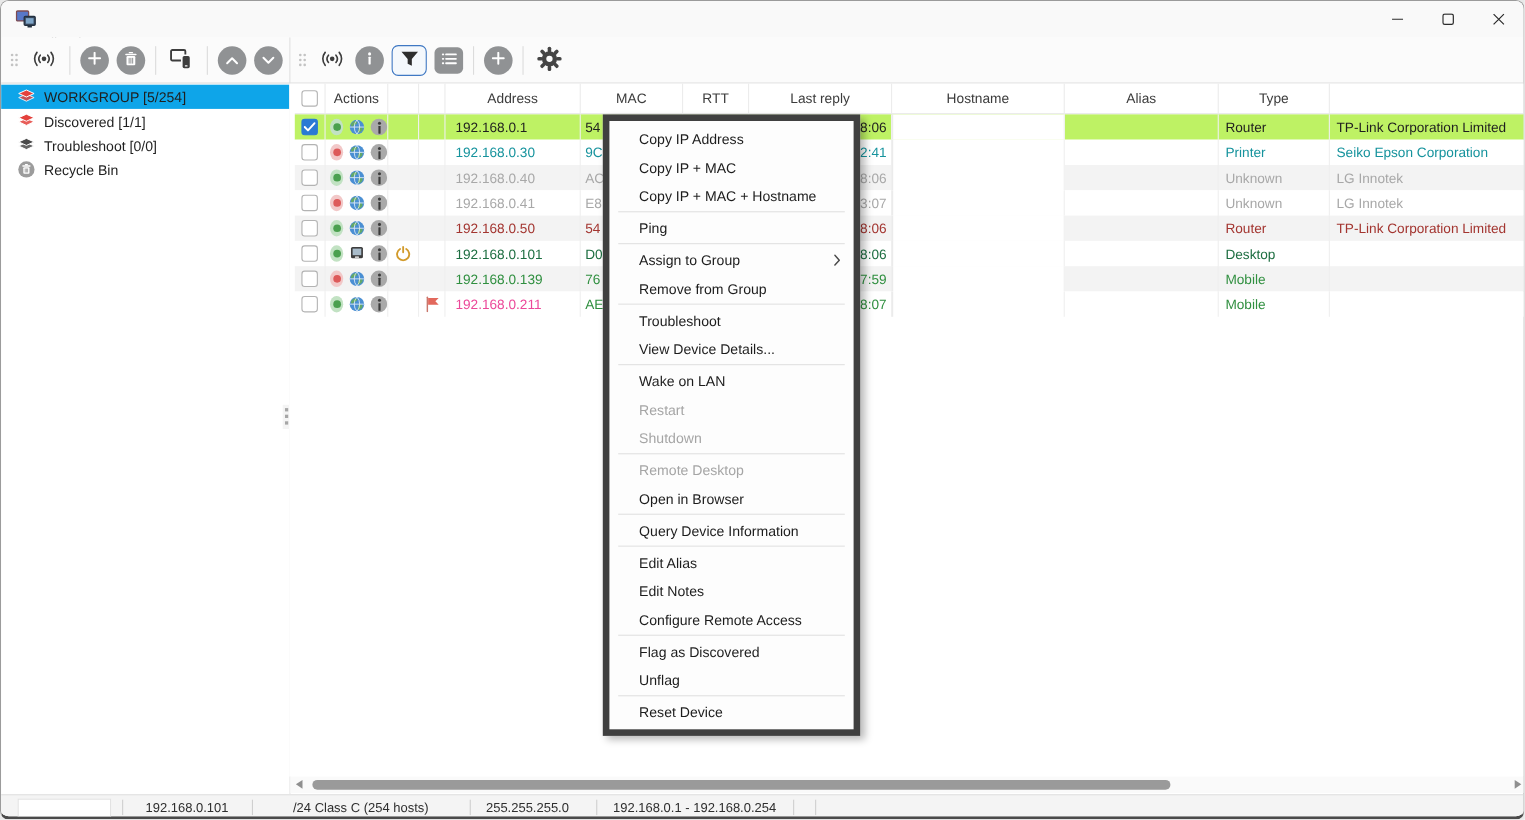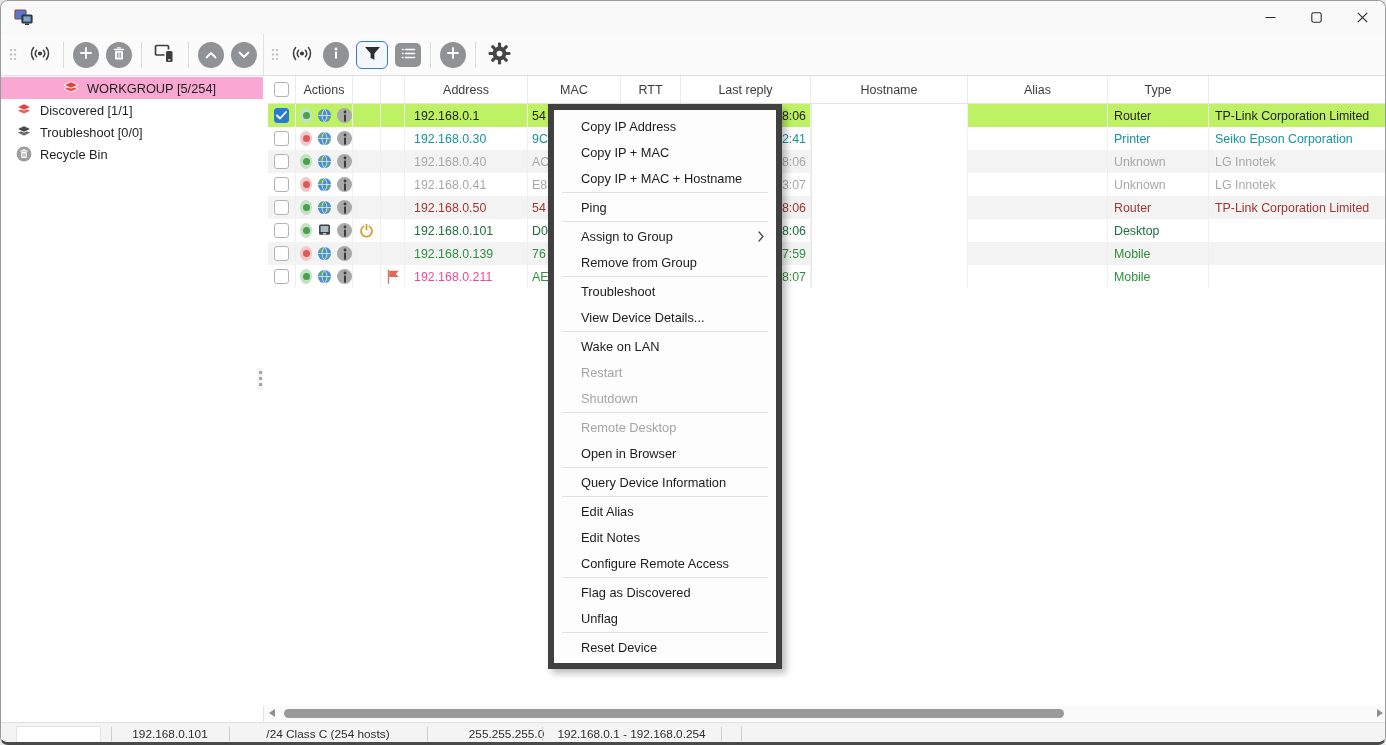--- a/index.html
+++ b/index.html
@@ -25,21 +25,21 @@
   .tb-square { width:26px; height:24px; border-radius:5px; background:#909294; border:none; display:flex; align-items:center; justify-content:center; padding:0; }
   .tb-active { width:32px; height:28px; border-radius:6px; background:#f4f8fc; border:1.5px solid #3f78c3; display:flex; align-items:center; justify-content:center; padding:0; }
   .tb-sep { width:1px; height:26px; background:#dcdcdc; margin:0 2px; }
   .tb-handle { width:10px; height:18px; display:flex; align-items:center; }
   
   #v-divider { position:absolute; left:262px; top:33px; width:1px; height:688px; background:#e2e2e2; }
   #splitter { position:absolute; left:256px; top:367px; width:13px; height:22px; background:#f4f4f4; display:flex; align-items:center; justify-content:center; }
   
   #sidebar { position:absolute; left:0; top:76px; width:262px; height:645px; background:#fff; }
   .tree-item { height:22px; display:flex; align-items:center; padding-left:15px; gap:8px; font-size:12.8px; color:#1f1f1f; cursor:default; }
-  .tree-item.selected { background:#f9a8d4;justify-content:center; }
+  .tree-item.selected { background:#0ea5e9; }
   
   #main { position:absolute; left:262px; top:75px; width:1124px; height:630px; background:#fff; }
   #thead { display:flex; height:28px; margin-left:5px; border-bottom:1px solid #e3e3e3; }
   .th { display:flex; align-items:center; justify-content:center; font-size:12.5px; color:#3c3c3c; border-right:1px solid #ececec; height:100%; }
   #tbody { margin-left:5px; }
   .tr { display:flex; height:23px; background:#fff; }
   .tr.stripe { background:#f3f3f3;align-items:center; }
   .tr.sel { background:#bef264; }
   .td { display:flex; align-items:center; font-size:12.4px; border-right:1px solid #efefef; height:100%; overflow:hidden; white-space:nowrap; }
   .td.host { background:#ffffff; border-left:1px solid #e9e9e9; }
@@ -735,20 +735,20 @@
     <div class="harrow" id="harrow-right"></div>
   </div>
 
   <div id="statusbar">
     <div id="sb-box"></div>
     <div class="sb-sep" style="left:110px"></div>
     <div class="sb-text" style="left:110px;width:118px">192.168.0.101</div>
     <div class="sb-sep" style="left:228px"></div>
     <div class="sb-text" style="left:228px;width:198px">/24 Class C (254 hosts)</div>
     <div class="sb-sep" style="left:426px"></div>
-    <div class="sb-text" style="left:448px;width:115px">255.255.255.0</div>
+    <div class="sb-text" style="left:421px;width:115px">255.255.255.0</div>
     <div class="sb-sep" style="left:541px"></div>
     <div class="sb-text" style="left:541px;width:179px">192.168.0.1 - 192.168.0.254</div>
     <div class="sb-sep" style="left:720px"></div>
     <div class="sb-sep" style="left:740px"></div>
   </div>
 
 </div>
 
 </body></html>

